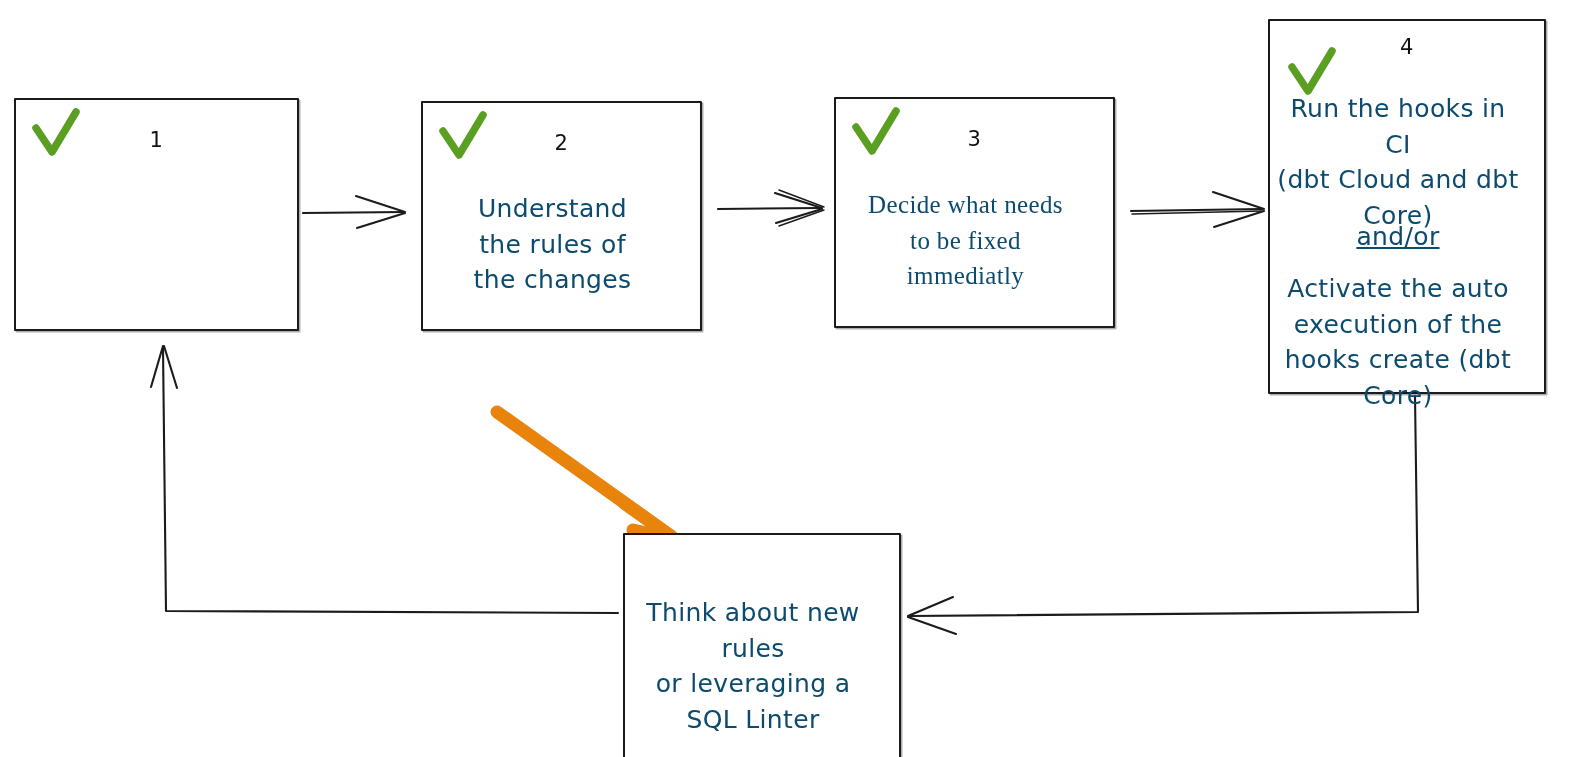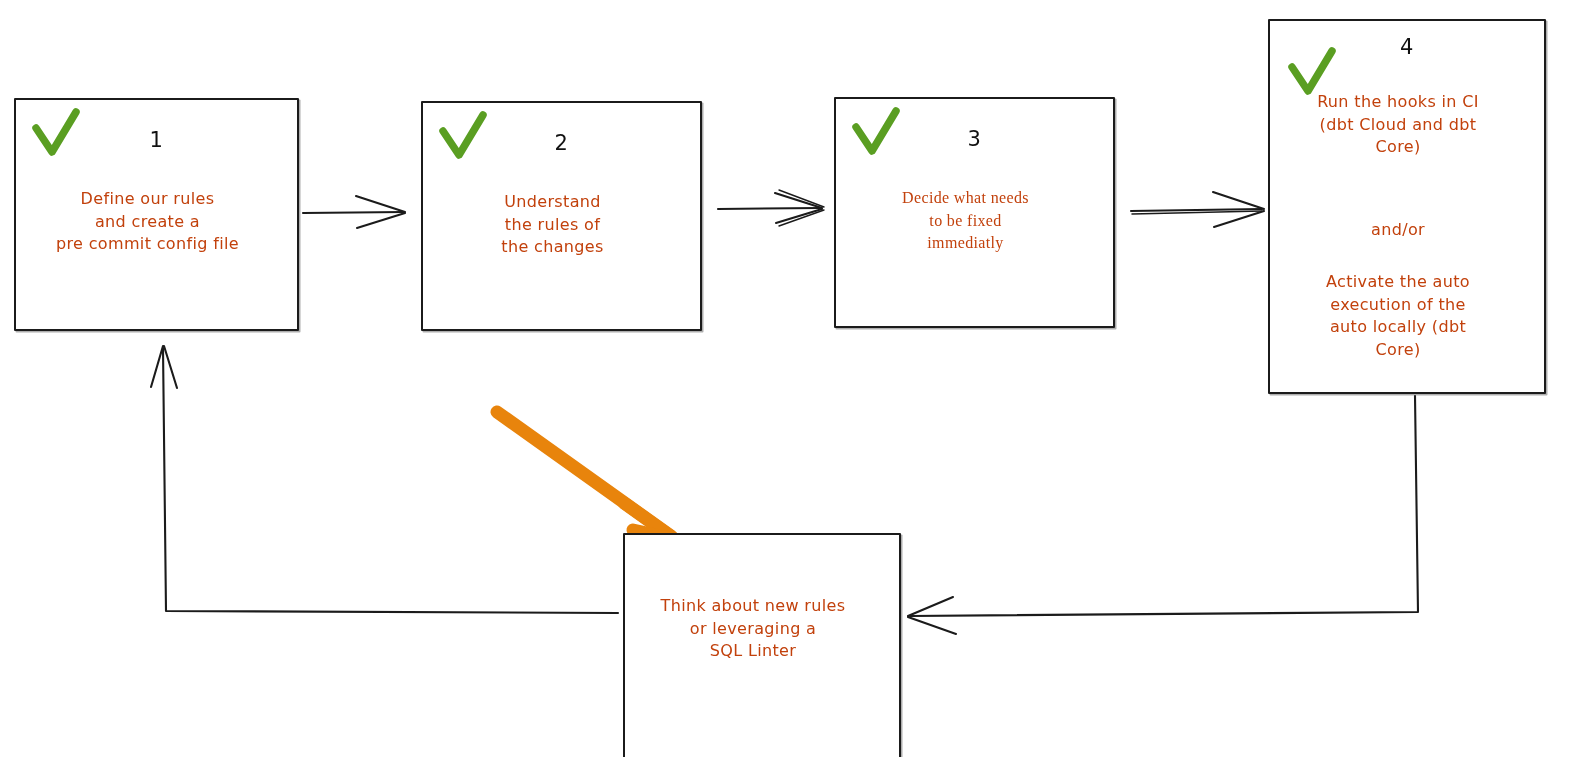--- a/index.html
+++ b/index.html
@@ -55,39 +55,39 @@
     font-size: 21px;
     color: #111111;
     letter-spacing: 0.5px;
   }
   .node-text {
     position: absolute;
     left: 6px;
     right: 24px;
     text-align: center;
     font-family: "DejaVu Sans", sans-serif;
-    font-size: 16px;
+    font-size: 25px;
     line-height: 1.42;
-    color: #c2410c;
+    color: #0c4a6e;
     letter-spacing: 0.35px;
     white-space: pre-line;
   }
   #node-1 { left: 14px;   top: 98px;  width: 285px; height: 233px; }
   #node-2 { left: 421px;  top: 101px; width: 281px; height: 230px; }
   #node-3 { left: 834px;  top: 97px;  width: 281px; height: 231px; }
   #node-4 { left: 1268px; top: 19px;  width: 278px; height: 375px; }
   #node-5 { left: 623px;  top: 493px; width: 278px; height: 226px; margin-top: 40px; }
 
   #node-1 .node-text { top: 88px; }
   #node-2 .node-text { top: 88px; }
   #node-3 .node-text { top: 88px; font-family: Liberation Serif, serif; }
   #node-5 .node-text { top: 60px; text-align: center; }
 
   #node-4 .node-text-block-a { top: 70px; }
-  #node-4 .node-text-block-b { top: 198px; }
+  #node-4 .node-text-block-b { top: 198px; text-decoration: underline; }
   #node-4 .node-text-block-c { top: 250px; }
   #node-4 .node-step { top: 14px; }
   #node-4 .check-icon { left: 18px; top: 26px; }
 </style>
 </head>
 <body>
 
 <div id="canvas">
 
   <svg class="layer-svg" viewBox="0 0 1584 757">
@@ -136,23 +136,20 @@
       <path d="M 633 530 L 674 539"></path>
     </g>
   </svg>
 
   <div class="node" id="node-1">
     <div class="node-inner">
       <svg class="check-icon" viewBox="0 0 52 52">
         <path d="M 4 20 L 20 44 L 44 4" stroke="#5a9e22" stroke-width="7.5" fill="none" stroke-linecap="round" stroke-linejoin="round"></path>
       </svg>
       <div class="node-step">1</div>
-      <div class="node-text">Define our rules
-and create a
-pre commit config file</div>
     </div>
   </div>
 
   <div class="node" id="node-2">
     <div class="node-inner">
       <svg class="check-icon" viewBox="0 0 52 52">
         <path d="M 4 20 L 20 44 L 44 4" stroke="#5a9e22" stroke-width="7.5" fill="none" stroke-linecap="round" stroke-linejoin="round"></path>
       </svg>
       <div class="node-step">2</div>
       <div class="node-text">Understand
@@ -178,21 +175,21 @@
       <svg class="check-icon" viewBox="0 0 52 52">
         <path d="M 4 20 L 20 44 L 44 4" stroke="#5a9e22" stroke-width="7.5" fill="none" stroke-linecap="round" stroke-linejoin="round"></path>
       </svg>
       <div class="node-step">4</div>
       <div class="node-text node-text-block-a">Run the hooks in CI
 (dbt Cloud and dbt
 Core)</div>
       <div class="node-text node-text-block-b">and/or</div>
       <div class="node-text node-text-block-c">Activate the auto
 execution of the
-auto locally (dbt
+hooks create (dbt
 Core)</div>
     </div>
   </div>
 
   <div class="node" id="node-5">
     <div class="node-inner">
       <div class="node-text">Think about new rules
 or leveraging a
 SQL Linter</div>
     </div>

